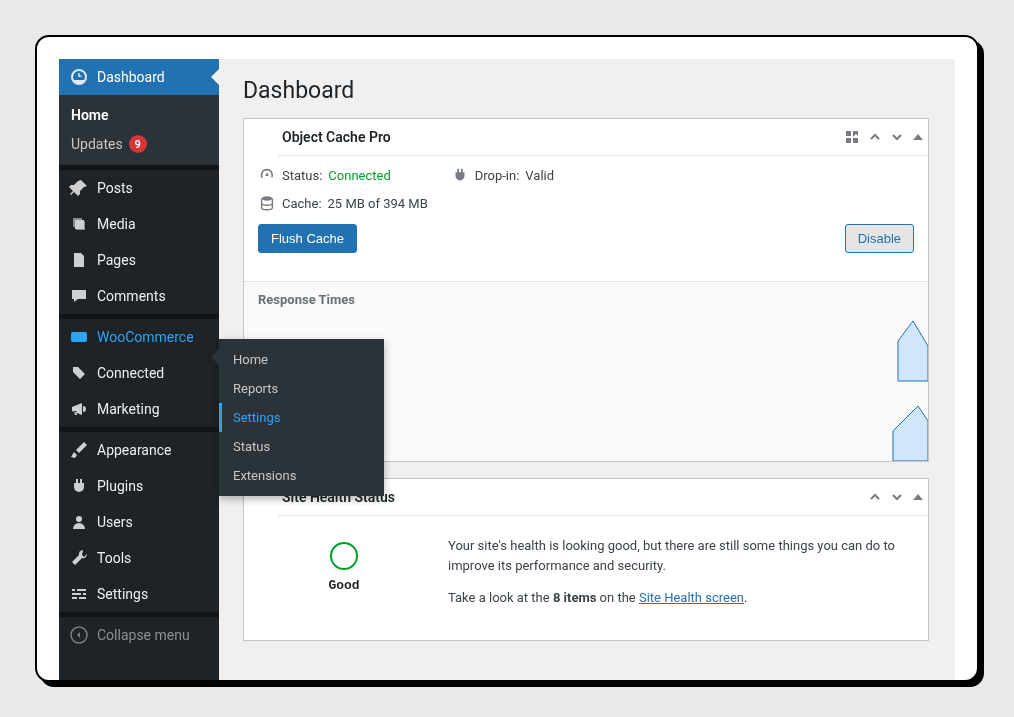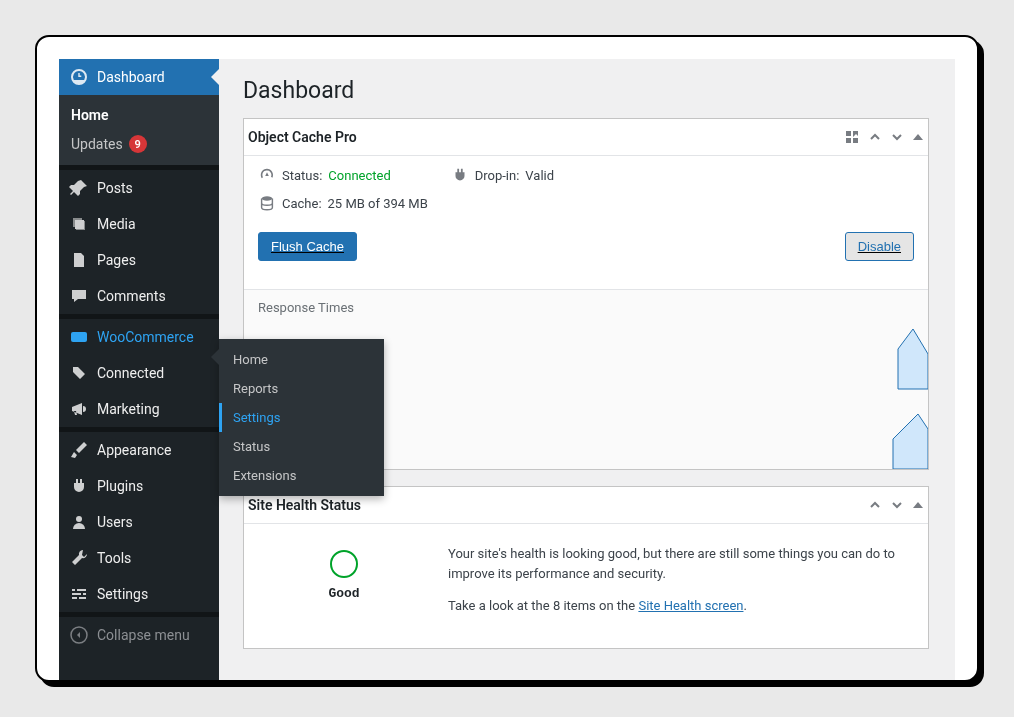--- a/index.html
+++ b/index.html
@@ -141,20 +141,21 @@
   background: #fff;
   border: 1px solid #c4c4c4;
   margin-bottom: 16px;
 }
 .postbox-header {
   display: flex;
   align-items: center;
   justify-content: space-between;
   padding: 10px 4px;
   border-bottom: 1px solid #e2e4e7;
+  margin-left: 34px;
 }
 .postbox-header h2 {
   font-size: 14px;
   font-weight: 600;
   color: #1d2327;
 }
 .header-controls { display: flex; gap: 8px; align-items: center; color: #787c82; }
 .header-controls .ctl { cursor: pointer; }
 .postbox-body { padding: 10px 14px 14px; }
 
@@ -163,22 +164,21 @@
   gap: 60px;
   margin-bottom: 10px;
 }
 .status-item { display: flex; align-items: center; gap: 6px; color: #3c434a; }
 .status-item .si-icon { color: #787c82; }
 .green { color: #00a32a; }
 
 .btn-row {
   display: flex;
   justify-content: space-between;
-  margin-top: 20px;
-  text-decoration: underline;
+  margin-top: 12px;
 }
 .btn {
   padding: 6px 12px;
   font-size: 13px;
   border-radius: 3px;
   cursor: pointer;
 }
 .btn-primary {
   background: #2271b1;
   color: #fff;
@@ -188,20 +188,21 @@
   background: #e5e5e5;
   color: #2271b1;
   border: 1px solid #2271b1;
 }
 
 .response-section {
   border-top: 1px solid #e2e4e7;
   margin-top: 14px;
   padding: 10px 0 0;
   background: #fafafa;
+  font-weight: bold;
 }
 .response-title { color: #6a7075; font-size: 13px; margin: 0 14px 4px; }
 .chart-area { height: 150px; position: relative; overflow: hidden; }
 .chart-svg { position: absolute; right: 0; top: 0; }
 
 
 .health-body {
   display: flex;
   padding: 20px;
   gap: 24px;
@@ -216,21 +217,21 @@
 .gauge-ring {
   width: 28px; height: 28px;
   border: 2px solid #00a32a;
   border-radius: 50%;
   margin: 6px auto 8px;
 }
 .gauge-label { font-weight: 600; color: #1d2327; }
 .health-text { color: #3c434a; line-height: 1.55; font-size: 13px; }
 .health-text p { margin-bottom: 12px; }
 .health-text a { color: #2271b1; text-decoration: underline; }
-.health-text strong { font-weight: 400; text-align: right; }
+.health-text strong { font-weight: 700; text-align: right; }
 
 svg { display: block; }
 </style>
 </head>
 <body>
 
 <div class="frame">
  <div class="inner">
 
   <nav class="sidebar">

